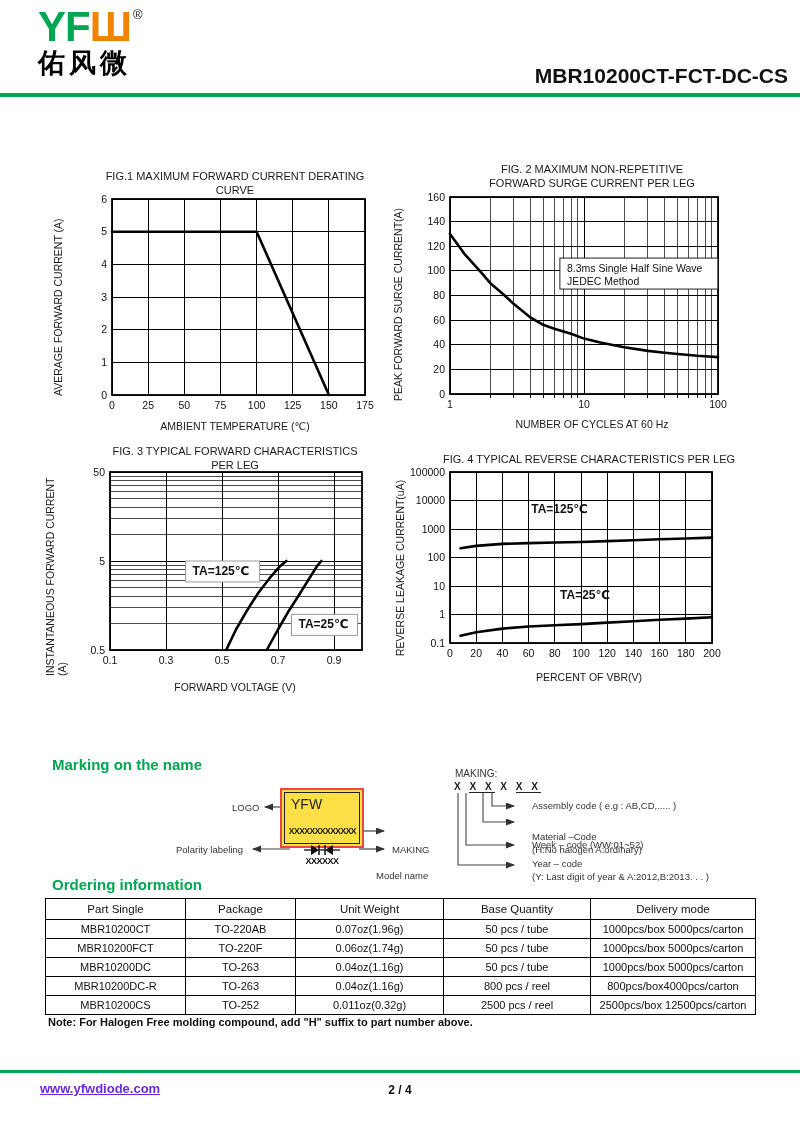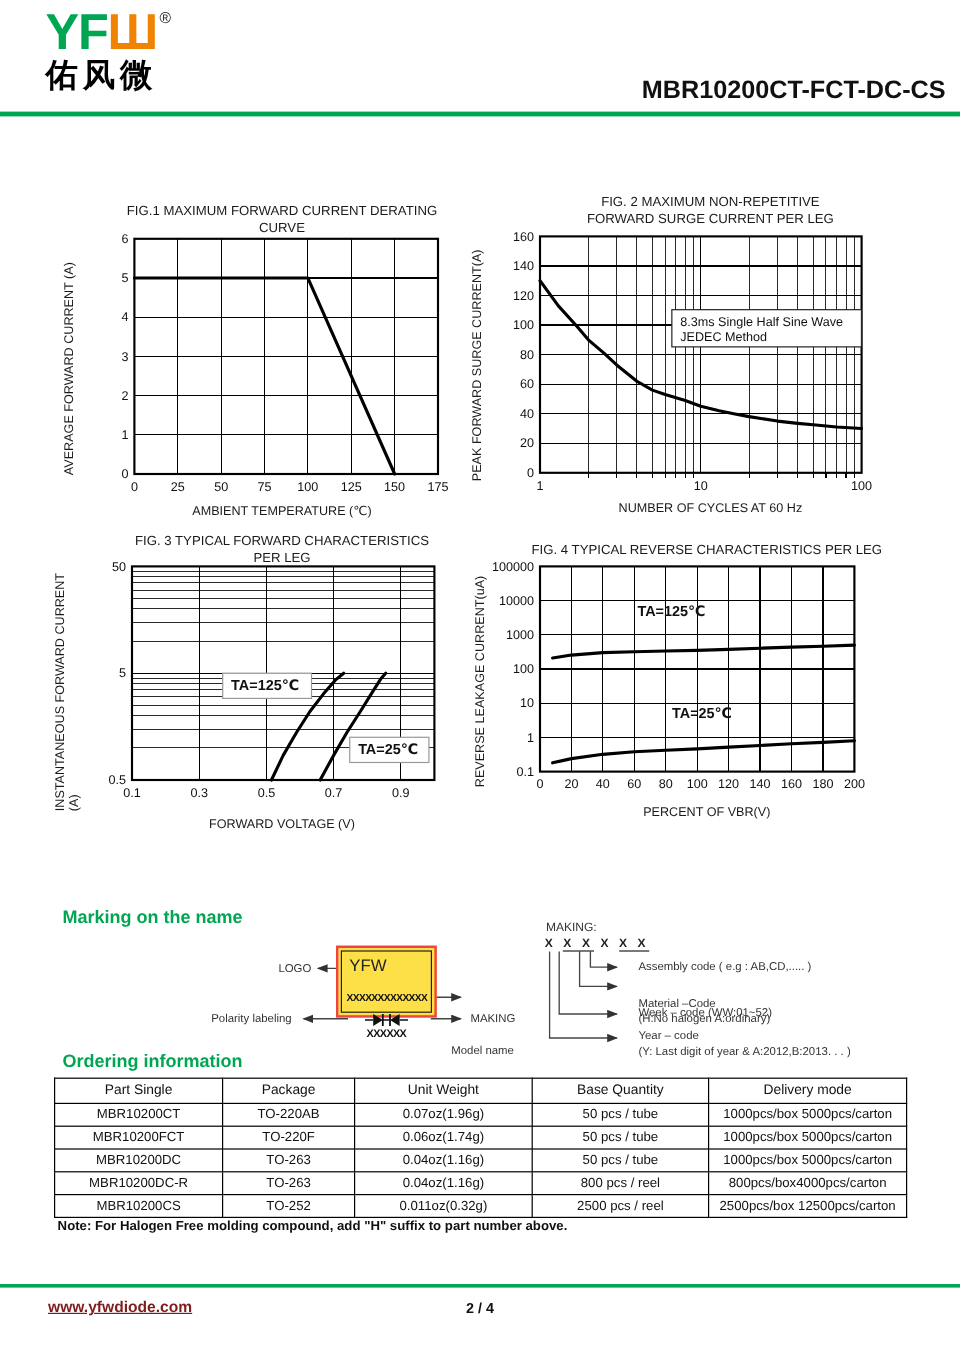--- a/index.html
+++ b/index.html
@@ -45,21 +45,21 @@
 
   
   .order-heading { position:absolute; left:52px; top:876px; font-size:15px; font-weight:bold; color:#00a651; }
   .order-table { position:absolute; left:45px; top:898px; width:710px; border-collapse:collapse; table-layout:fixed; }
   .order-table th, .order-table td { border:1.5px solid #000; font-weight:normal; font-size:11px; color:#111; text-align:center; height:19px; padding:1px 2px; }
   .order-table thead th { height:21px; font-size:11.5px; }
   .order-note { position:absolute; left:48px; top:1016px; font-size:11px; font-weight:bold; color:#111; }
 
   
   .footer-rule { position:absolute; left:0; top:1070px; width:800px; height:3px; background:#00a651; }
-  .footer-url { position:absolute; left:40px; top:1081px; font-size:13px; font-weight:bold; color:#7f1d1d; text-decoration:underline; }
+  .footer-url { position:absolute; left:40px; top:1081px; font-size:13px; font-weight:bold; color:#6d28d9; text-decoration:underline; }
   .footer-page { position:absolute; left:0; top:1083px; width:800px; text-align:center; font-size:12px; font-weight:bold; color:#111; }
   .footer-company { position:absolute; right:28px; top:1080px; font-size:13.5px; font-weight:bold; color:#111; }
 </style>
 </head>
 <body>
 
 <div class="page">
 
   <div class="logo">
     <span class="logo-big"><span class="lg-green">YF</span><span class="lg-orange">Ш</span><span class="lg-reg">®</span></span>

